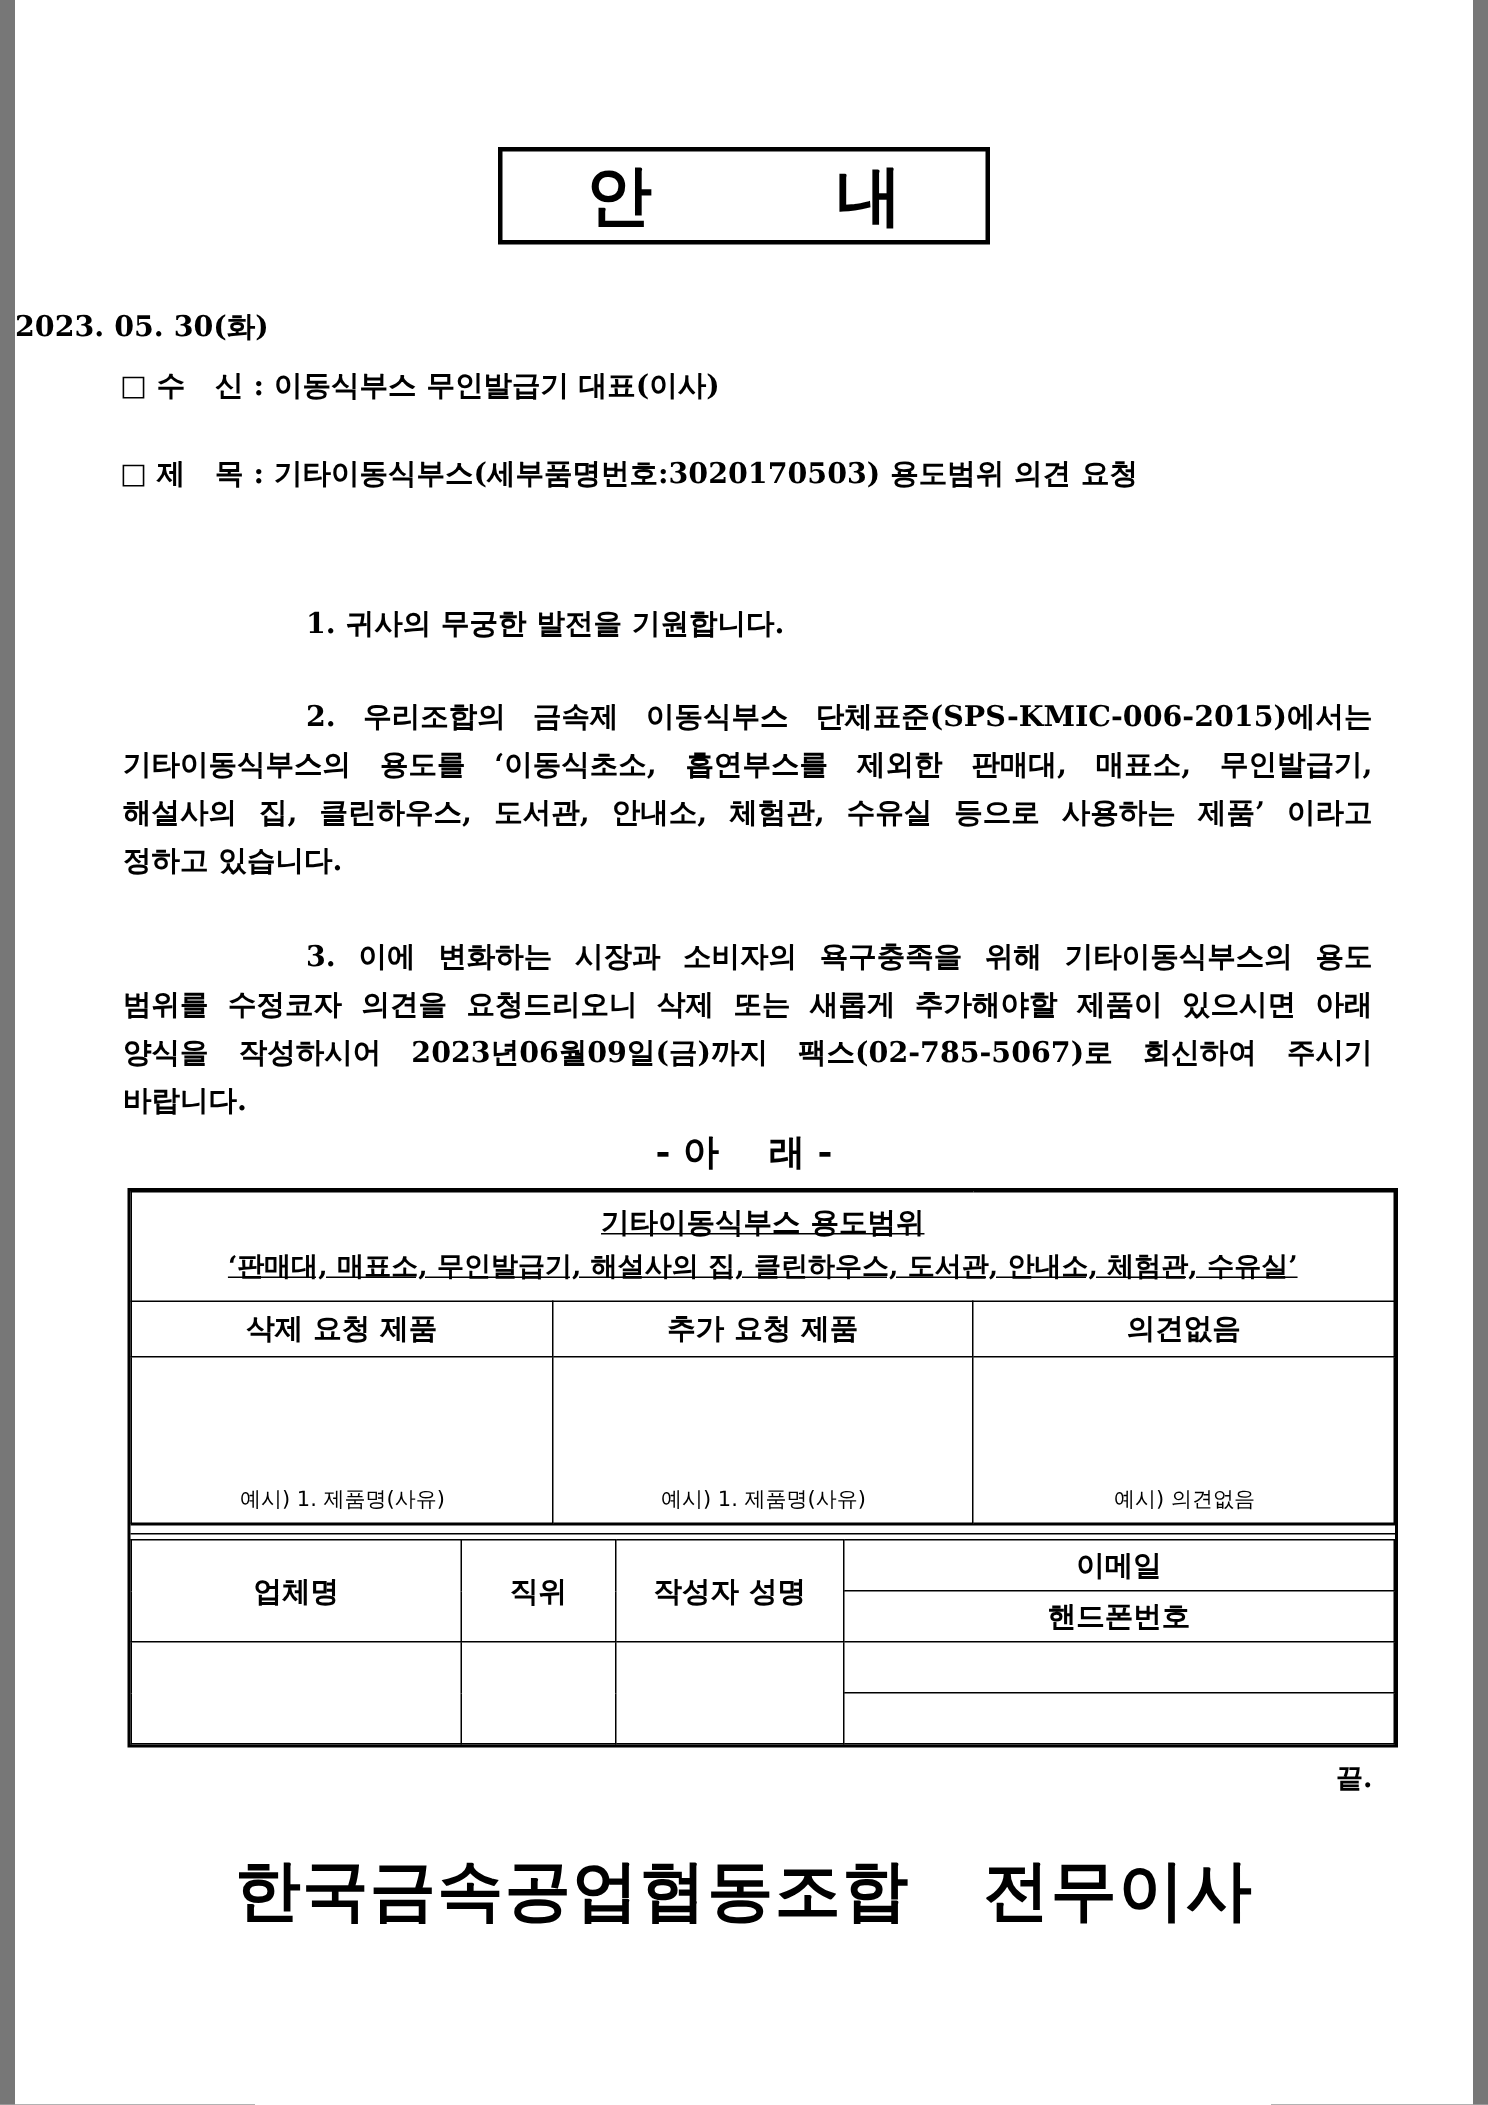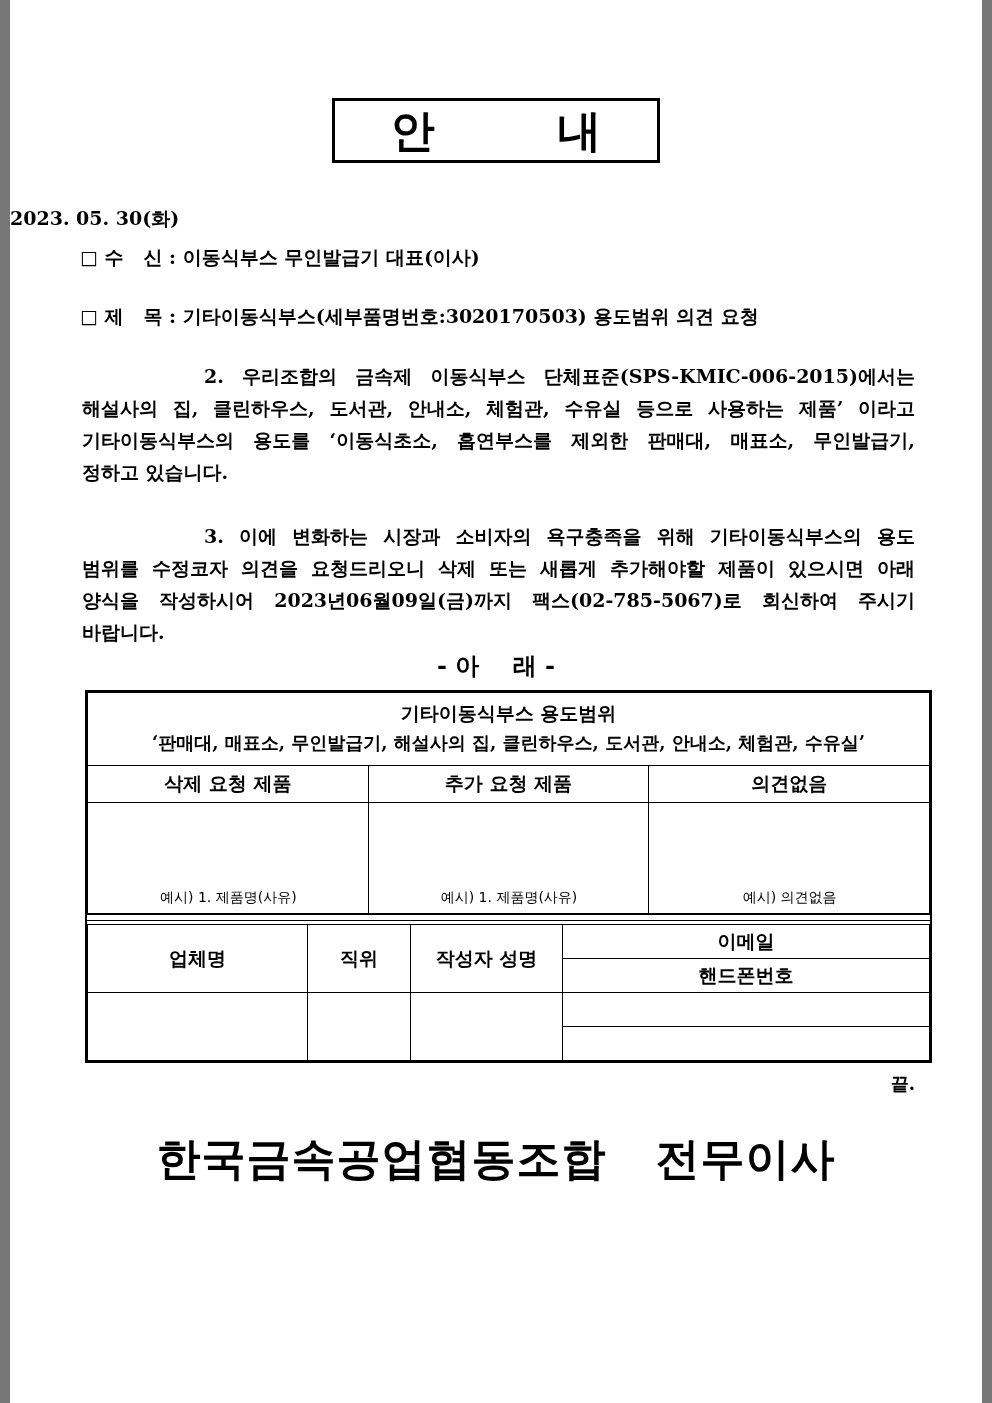--- a/index.html
+++ b/index.html
@@ -69,21 +69,21 @@
   
   .tables {
     width: 843px;
     margin: 10px 0 0 75px;
     border: 2px solid #000;
   }
   table { border-collapse: collapse; width: 100%; table-layout: fixed; }
   td { border: 1px solid #000; padding: 0; }
   
   .t1 col { width: 33.33%; }
-  .t1-title-cell { text-align: center; padding: 5px 2px 7px 2px; }
+  .t1-title-cell { text-align: center; padding: 5px 2px 7px 2px; text-decoration: underline; }
   .t1-title    { font-size: 19px; line-height: 30px; }
   .t1-subtitle { font-size: 18px; line-height: 30px; white-space: nowrap; }
   .t1-head td {
     height: 36px;
     text-align: center;
     vertical-align: middle;
     font-size: 19px;
   }
   .t1-example td {
     height: 104px;
@@ -128,25 +128,28 @@
 
   <div class="title-box">
     <span>안        내</span>
   </div>
 
   <div class="date-line">2023. 05. 30(화)</div>
 
   <div class="meta meta-recipient">□ 수   신 : 이동식부스 무인발급기 대표(이사)</div>
   <div class="meta meta-subject">□ 제   목 : 기타이동식부스(세부품명번호:3020170503) 용도범위 의견 요청</div>
 
+  <div class="para para-1">
+    <div class="bline indent">1. 귀사의 무궁한 발전을 기원합니다.</div>
+  </div>
 
   <div class="para para-2">
     <div class="bline indent fill">2. 우리조합의 금속제 이동식부스 단체표준(SPS-KMIC-006-2015)에서는</div>
+    <div class="bline fill">기타이동식부스의 용도를 ‘이동식초소, 흡연부스를 제외한 판매대, 매표소, 무인발급기,</div>
     <div class="bline fill">해설사의 집, 클린하우스, 도서관, 안내소, 체험관, 수유실 등으로 사용하는 제품’ 이라고</div>
-    <div class="bline fill">기타이동식부스의 용도를 ‘이동식초소, 흡연부스를 제외한 판매대, 매표소, 무인발급기,</div>
     <div class="bline">정하고 있습니다.</div>
   </div>
 
   <div class="para para-3">
     <div class="bline indent fill">3. 이에 변화하는 시장과 소비자의 욕구충족을 위해 기타이동식부스의 용도</div>
     <div class="bline fill">범위를 수정코자 의견을 요청드리오니 삭제 또는 새롭게 추가해야할 제품이 있으시면 아래</div>
     <div class="bline fill">양식을 작성하시어 2023년06월09일(금)까지 팩스(02-785-5067)로 회신하여 주시기</div>
     <div class="bline">바랍니다.</div>
   </div>
 

